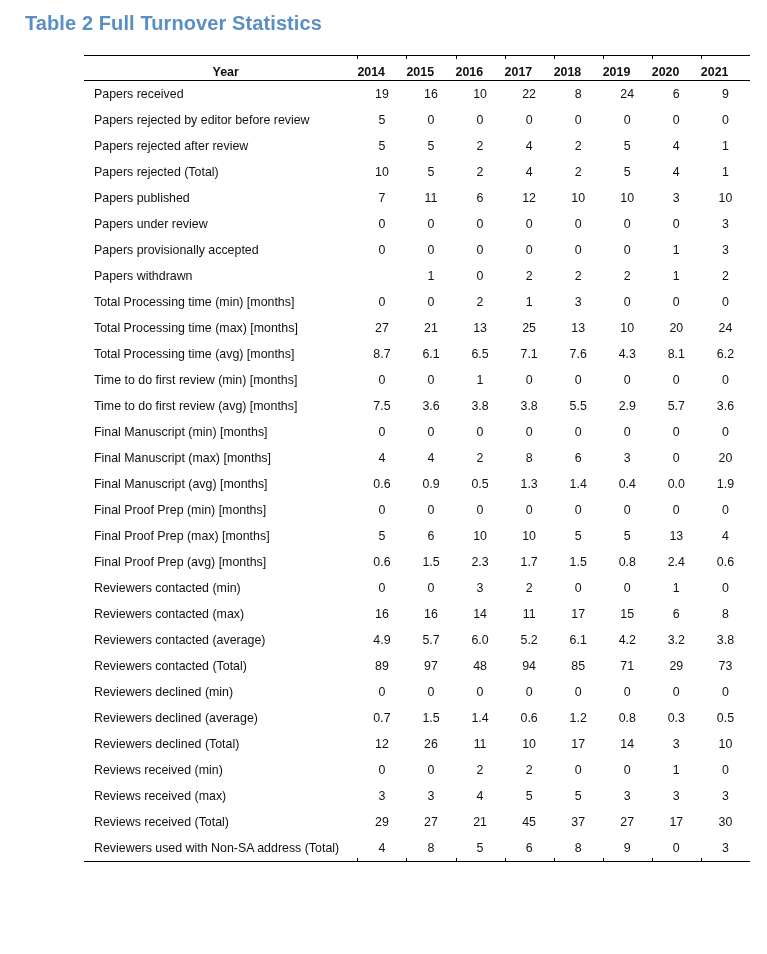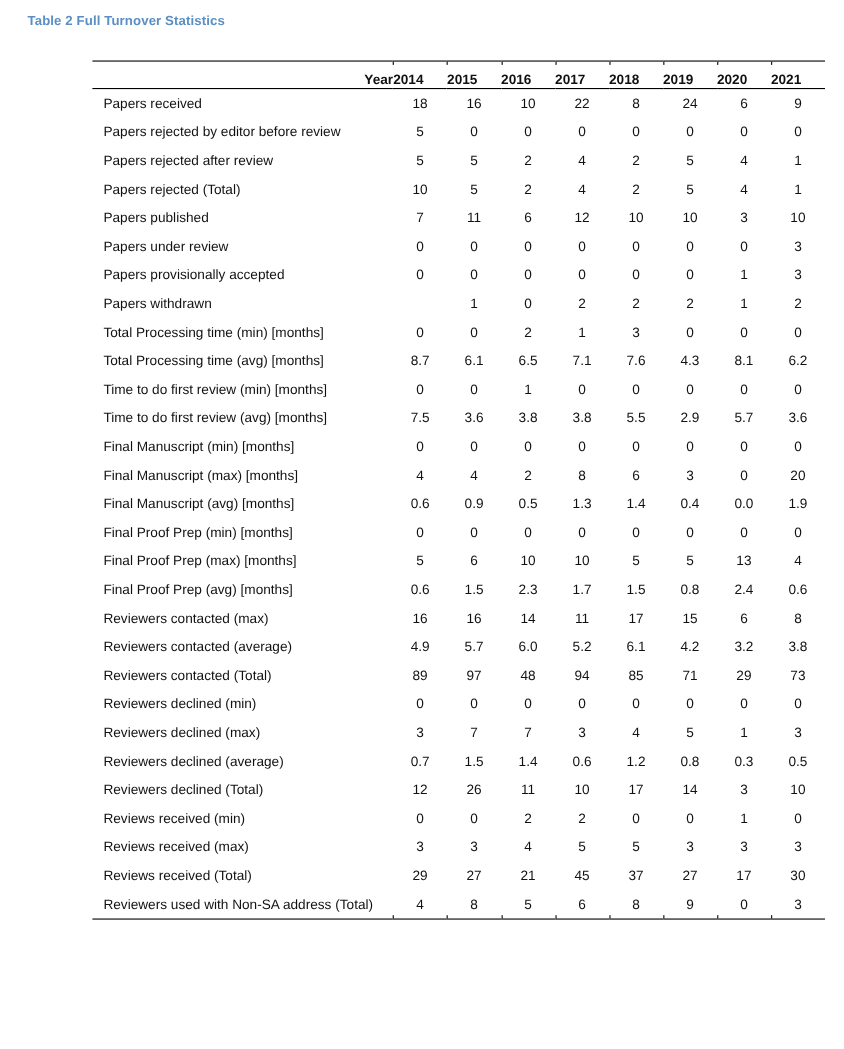--- a/index.html
+++ b/index.html
@@ -2,34 +2,34 @@
 <html><head>
 <meta charset="utf-8">
 <style>
   html, body { margin: 0; padding: 0; background: #ffffff; }
   body {
     width: 767px; height: 954px; position: relative; overflow: hidden;
     font-family: "Liberation Sans", sans-serif;
   }
   .title {
     position: absolute; left: 25px; top: 12px;
-    font-size: 12px; font-weight: bold; color: #5b8fc3;
+    font-size: 20px; font-weight: bold; color: #5b8fc3;
     letter-spacing: 0.1px;
   }
   .tbl {
     position: absolute; left: 84px; top: 55px; width: 666px;
     border-collapse: collapse; table-layout: fixed;
     font-size: 12.4px; color: #111;
   }
   .tbl thead tr { border-top: 1.5px solid #000; border-bottom: 1.5px solid #000; }
   .tbl thead th {
     font-weight: bold; height: 23px; padding: 0 0 1px 0; vertical-align: bottom;
     position: relative;
   }
-  .tbl thead th.lbl { text-align: right; padding-left: 10px; }
+  .tbl thead th.lbl { text-align: center; padding-left: 10px; }
   .tbl thead th.yr { text-align: left; }
   
   .tbl thead th.yr::before {
     content: ""; position: absolute; left: 0; top: 0; width: 1px; height: 3px; background: #000;
   }
   .tbl tbody td { height: 26px; padding: 0; vertical-align: middle; }
   .tbl tbody td.lbl { text-align: left; padding-left: 10px; white-space: nowrap; }
   .tbl tbody td.val { text-align: center; }
   .tbl tbody tr:last-child { border-bottom: 1.5px solid #000; }
   .tbl tbody tr:last-child td.val { position: relative; }
@@ -65,21 +65,21 @@
       <th class="yr">2017</th>
       <th class="yr">2018</th>
       <th class="yr">2019</th>
       <th class="yr">2020</th>
       <th class="yr">2021</th>
     </tr>
   </thead>
   <tbody id="tbody">
       <tr>
         <td class="lbl">Papers received</td>
-        <td class="val">18</td>
+        <td class="val">19</td>
         <td class="val">16</td>
         <td class="val">10</td>
         <td class="val">22</td>
         <td class="val">8</td>
         <td class="val">24</td>
         <td class="val">6</td>
         <td class="val">9</td>
       </tr>
       <tr>
         <td class="lbl">Papers rejected by editor before review</td>
@@ -161,20 +161,31 @@
       <tr>
         <td class="lbl">Total Processing time (min) [months]</td>
         <td class="val">0</td>
         <td class="val">0</td>
         <td class="val">2</td>
         <td class="val">1</td>
         <td class="val">3</td>
         <td class="val">0</td>
         <td class="val">0</td>
         <td class="val">0</td>
+      </tr>
+      <tr>
+        <td class="lbl">Total Processing time (max) [months]</td>
+        <td class="val">27</td>
+        <td class="val">21</td>
+        <td class="val">13</td>
+        <td class="val">25</td>
+        <td class="val">13</td>
+        <td class="val">10</td>
+        <td class="val">20</td>
+        <td class="val">24</td>
       </tr>
       <tr>
         <td class="lbl">Total Processing time (avg) [months]</td>
         <td class="val">8.7</td>
         <td class="val">6.1</td>
         <td class="val">6.5</td>
         <td class="val">7.1</td>
         <td class="val">7.6</td>
         <td class="val">4.3</td>
         <td class="val">8.1</td>
@@ -262,20 +273,31 @@
         <td class="val">0.6</td>
         <td class="val">1.5</td>
         <td class="val">2.3</td>
         <td class="val">1.7</td>
         <td class="val">1.5</td>
         <td class="val">0.8</td>
         <td class="val">2.4</td>
         <td class="val">0.6</td>
       </tr>
       <tr>
+        <td class="lbl">Reviewers contacted (min)</td>
+        <td class="val">0</td>
+        <td class="val">0</td>
+        <td class="val">3</td>
+        <td class="val">2</td>
+        <td class="val">0</td>
+        <td class="val">0</td>
+        <td class="val">1</td>
+        <td class="val">0</td>
+      </tr>
+      <tr>
         <td class="lbl">Reviewers contacted (max)</td>
         <td class="val">16</td>
         <td class="val">16</td>
         <td class="val">14</td>
         <td class="val">11</td>
         <td class="val">17</td>
         <td class="val">15</td>
         <td class="val">6</td>
         <td class="val">8</td>
       </tr>
@@ -306,31 +328,20 @@
         <td class="val">0</td>
         <td class="val">0</td>
         <td class="val">0</td>
         <td class="val">0</td>
         <td class="val">0</td>
         <td class="val">0</td>
         <td class="val">0</td>
         <td class="val">0</td>
       </tr>
       <tr>
-        <td class="lbl">Reviewers declined (max)</td>
-        <td class="val">3</td>
-        <td class="val">7</td>
-        <td class="val">7</td>
-        <td class="val">3</td>
-        <td class="val">4</td>
-        <td class="val">5</td>
-        <td class="val">1</td>
-        <td class="val">3</td>
-      </tr>
-      <tr>
         <td class="lbl">Reviewers declined (average)</td>
         <td class="val">0.7</td>
         <td class="val">1.5</td>
         <td class="val">1.4</td>
         <td class="val">0.6</td>
         <td class="val">1.2</td>
         <td class="val">0.8</td>
         <td class="val">0.3</td>
         <td class="val">0.5</td>
       </tr>

